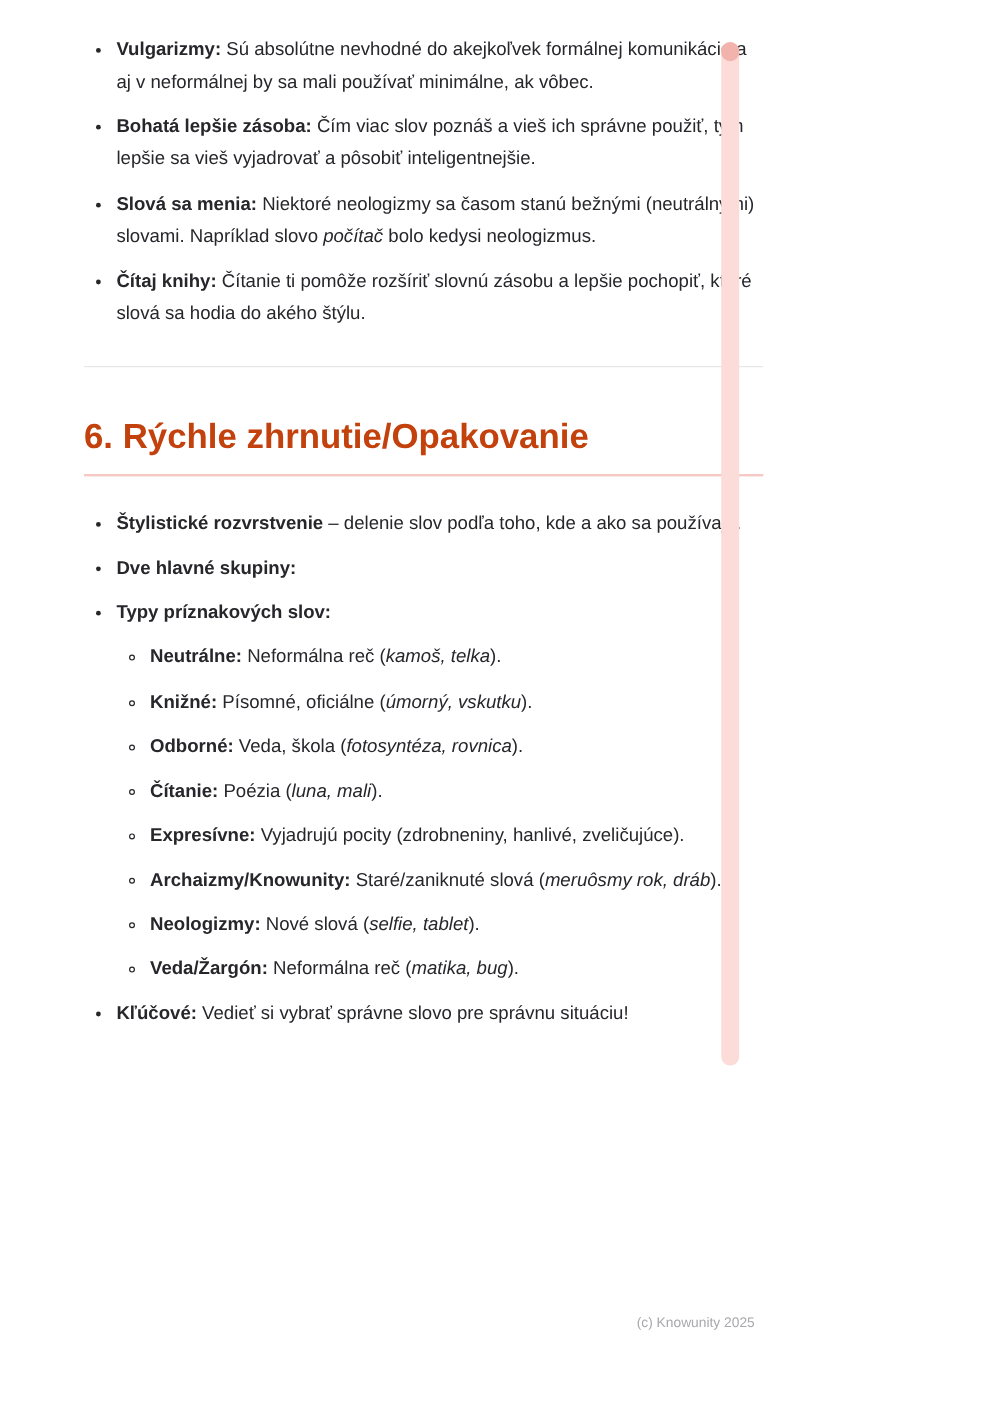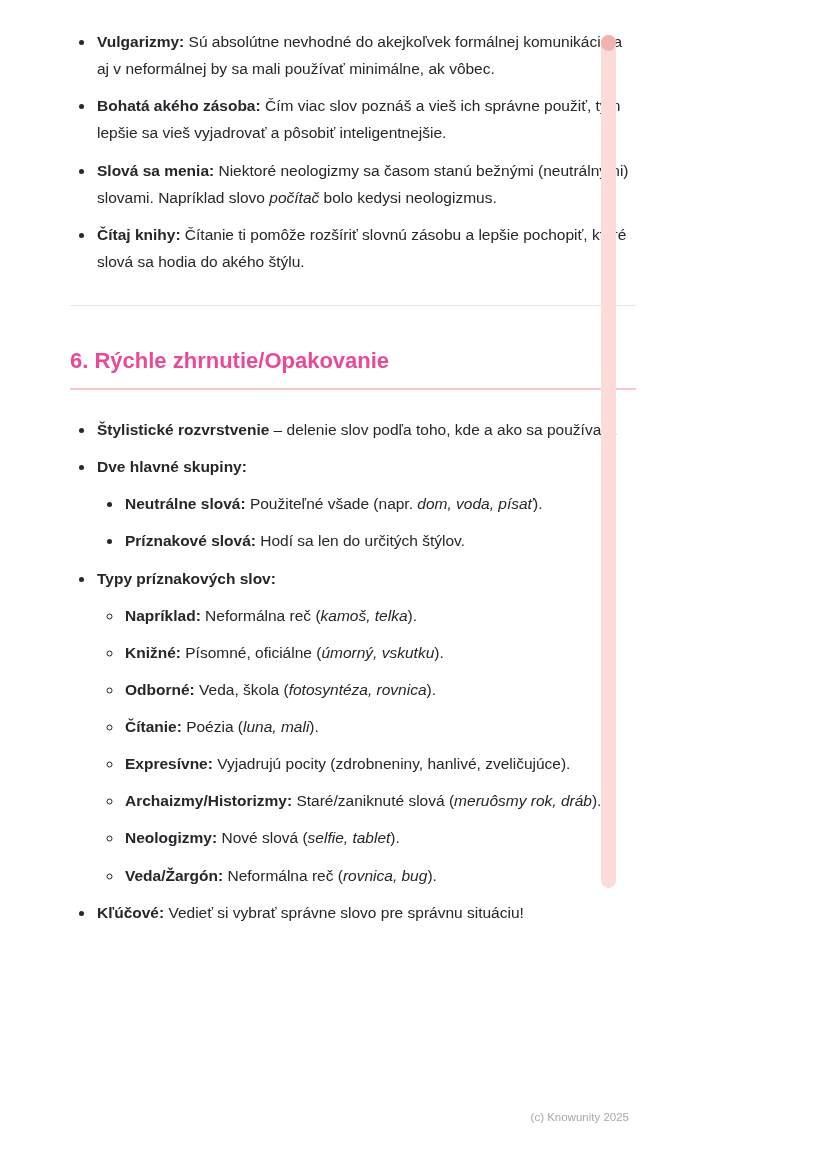--- a/index.html
+++ b/index.html
@@ -12,104 +12,96 @@
   ul.list { list-style:disc outside; margin:0; padding:0 0 0 25px; font-size:15.5px; line-height:1.75; }
   ul.list > li { margin-bottom:10px; padding-left:2px; }
   ul.sub { list-style:disc outside; margin:10px 0 0 0; padding:0 0 0 26px; }
   ul.sub > li { margin-bottom:10px; padding-left:2px; }
   ul.sub.circle { list-style:circle outside; }
   strong { font-weight:700; }
   em { }
   hr.divider { border:none; border-top:1px solid #e7e7ea; margin:30px 0 0 0; }
   h2.heading {
     margin:42px 0 26px 0; padding:0 0 14px 0;
-    font-size:22px; font-weight:700; color:#ec4899;
+    font-size:29px; font-weight:700; color:#c2410c;
     border-bottom:2px solid #f6c9c4; letter-spacing:0;
   }
   .scroll-track {
     position:absolute; right:66px; top:35px; width:15px; height:853px;
     background:#fbdcd8; border-radius:8px;
   }
   .scroll-thumb {
     position:absolute; left:0; top:0; width:15px; height:16px;
     background:#f2b3ac; border-radius:8px;
   }
   .footer {
-    position:absolute; right:53px; bottom:48px;
+    position:absolute; right:53px; bottom:62px;
     font-size:11.5px; color:#a8a8ad;
   }
 </style>
 </head>
 <body>
 
 <div class="page">
   <div class="content">
 
     <ul class="list">
       <li>
         <strong>Vulgarizmy:</strong><span> Sú absolútne nevhodné do akejkoľvek formálnej komunikácie a aj v neformálnej by sa mali používať minimálne, ak vôbec.</span>
       </li>
       <li>
-        <strong>Bohatá akého zásoba:</strong><span> Čím viac slov poznáš a vieš ich správne použiť, tým lepšie sa vieš vyjadrovať a pôsobiť inteligentnejšie.</span>
+        <strong>Bohatá lepšie zásoba:</strong><span> Čím viac slov poznáš a vieš ich správne použiť, tým lepšie sa vieš vyjadrovať a pôsobiť inteligentnejšie.</span>
       </li>
       <li>
         <strong>Slová sa menia:</strong><span> Niektoré neologizmy sa časom stanú bežnými (neutrálnymi) slovami. Napríklad slovo </span><em>počítač</em><span> bolo kedysi neologizmus.</span>
       </li>
       <li>
         <strong>Čítaj knihy:</strong><span> Čítanie ti pomôže rozšíriť slovnú zásobu a lepšie pochopiť, ktoré slová sa hodia do akého štýlu.</span>
       </li>
     </ul>
 
     <hr class="divider">
 
     <h2 class="heading">6. Rýchle zhrnutie/Opakovanie</h2>
 
     <ul class="list">
       <li>
         <strong>Štylistické rozvrstvenie</strong><span> – delenie slov podľa toho, kde a ako sa používajú.</span>
       </li>
 
       <li>
         <strong>Dve hlavné skupiny:</strong>
-        <ul class="sub">
-          <li>
-            <strong>Neutrálne slová:</strong><span> Použiteľné všade (napr. </span><em>dom, voda, písať</em><span>).</span>
-          </li>
-          <li>
-            <strong>Príznakové slová:</strong><span> Hodí sa len do určitých štýlov.</span>
-          </li>
-        </ul>
       </li>
 
       <li>
         <strong>Typy príznakových slov:</strong>
         <ul class="sub circle">
           <li>
-            <strong>Napríklad:</strong><span> Neformálna reč (</span><em>kamoš, telka</em><span>).</span>
+            <strong>Neutrálne:</strong><span> Neformálna reč (</span><em>kamoš, telka</em><span>).</span>
           </li>
           <li>
             <strong>Knižné:</strong><span> Písomné, oficiálne (</span><em>úmorný, vskutku</em><span>).</span>
           </li>
           <li>
             <strong>Odborné:</strong><span> Veda, škola (</span><em>fotosyntéza, rovnica</em><span>).</span>
           </li>
           <li>
             <strong>Čítanie:</strong><span> Poézia (</span><em>luna, mali</em><span>).</span>
           </li>
           <li>
             <strong>Expresívne:</strong><span> Vyjadrujú pocity (zdrobneniny, hanlivé, zveličujúce).</span>
           </li>
           <li>
-            <strong>Archaizmy/Historizmy:</strong><span> Staré/zaniknuté slová (</span><em>meruôsmy rok, dráb</em><span>).</span>
+            <strong>Archaizmy/Knowunity:</strong><span> Staré/zaniknuté slová (</span><em>meruôsmy rok, dráb</em><span>).</span>
           </li>
           <li>
             <strong>Neologizmy:</strong><span> Nové slová (</span><em>selfie, tablet</em><span>).</span>
           </li>
           <li>
-            <strong>Veda/Žargón:</strong><span> Neformálna reč (</span><em>rovnica, bug</em><span>).</span>
+            <strong>Veda/Žargón:</strong><span> Neformálna reč (</span><em>matika, bug</em><span>).</span>
           </li>
         </ul>
       </li>
 
       <li>
         <strong>Kľúčové:</strong><span> Vedieť si vybrať správne slovo pre správnu situáciu!</span>
       </li>
     </ul>
 
   </div>

